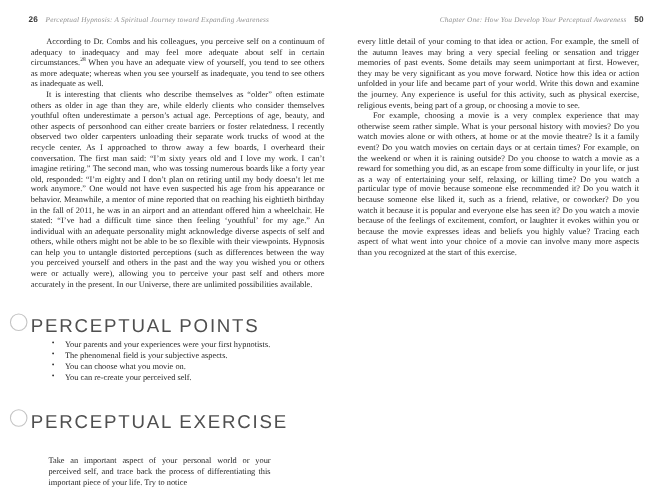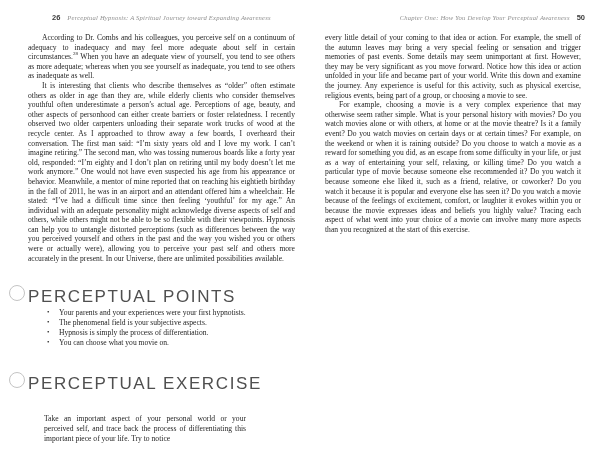--- a/index.html
+++ b/index.html
@@ -13,21 +13,21 @@
   .page { position:absolute; top:0; height:450px; background:#ffffff; }
   #left-page  { left:0;   width:300px; }
   #right-page { left:300px; width:300px; }
 
   
   .running-header {
     position:absolute; top:13px;
     display:flex; align-items:baseline; gap:7px;
     white-space:nowrap;
   }
-  #left-page .running-header  { left:26px;margin-left:26px; }
+  #left-page .running-header  { left:26px; }
   #right-page .running-header { right:15px; justify-content:flex-end; }
   .page-num {
     font-family:"Liberation Sans", sans-serif;
     font-weight:bold; font-size:7.5px; color:#3c3c3c;
   }
   .header-title {
     font-style:italic; font-size:6.6px; color:#8f8f8f;
     letter-spacing:0.2px;
   }
 
@@ -98,22 +98,22 @@
   </div>
 
   <div class="section-heading" id="points-heading">
     <span class="circle-icon"></span>
     <span>PERCEPTUAL POINTS</span>
   </div>
 
   <ul class="points-list">
     <li>Your parents and your experiences were your first hypnotists.</li>
     <li>The phenomenal field is your subjective aspects.</li>
-    <li>Hypnosis is simply the process of differentiation.</li>
     <li>You can choose what you movie on.</li>
+    <li>You can re-create your perceived self.</li>
   </ul>
 
   <div class="section-heading" id="exercise-heading">
     <span class="circle-icon"></span>
     <span>PERCEPTUAL EXERCISE</span>
   </div>
 
   <div class="exercise-copy">
     <p>Take an important aspect of your personal world or your perceived self, and trace back the process of differentiating this important piece of your life. Try to notice</p>
   </div>

